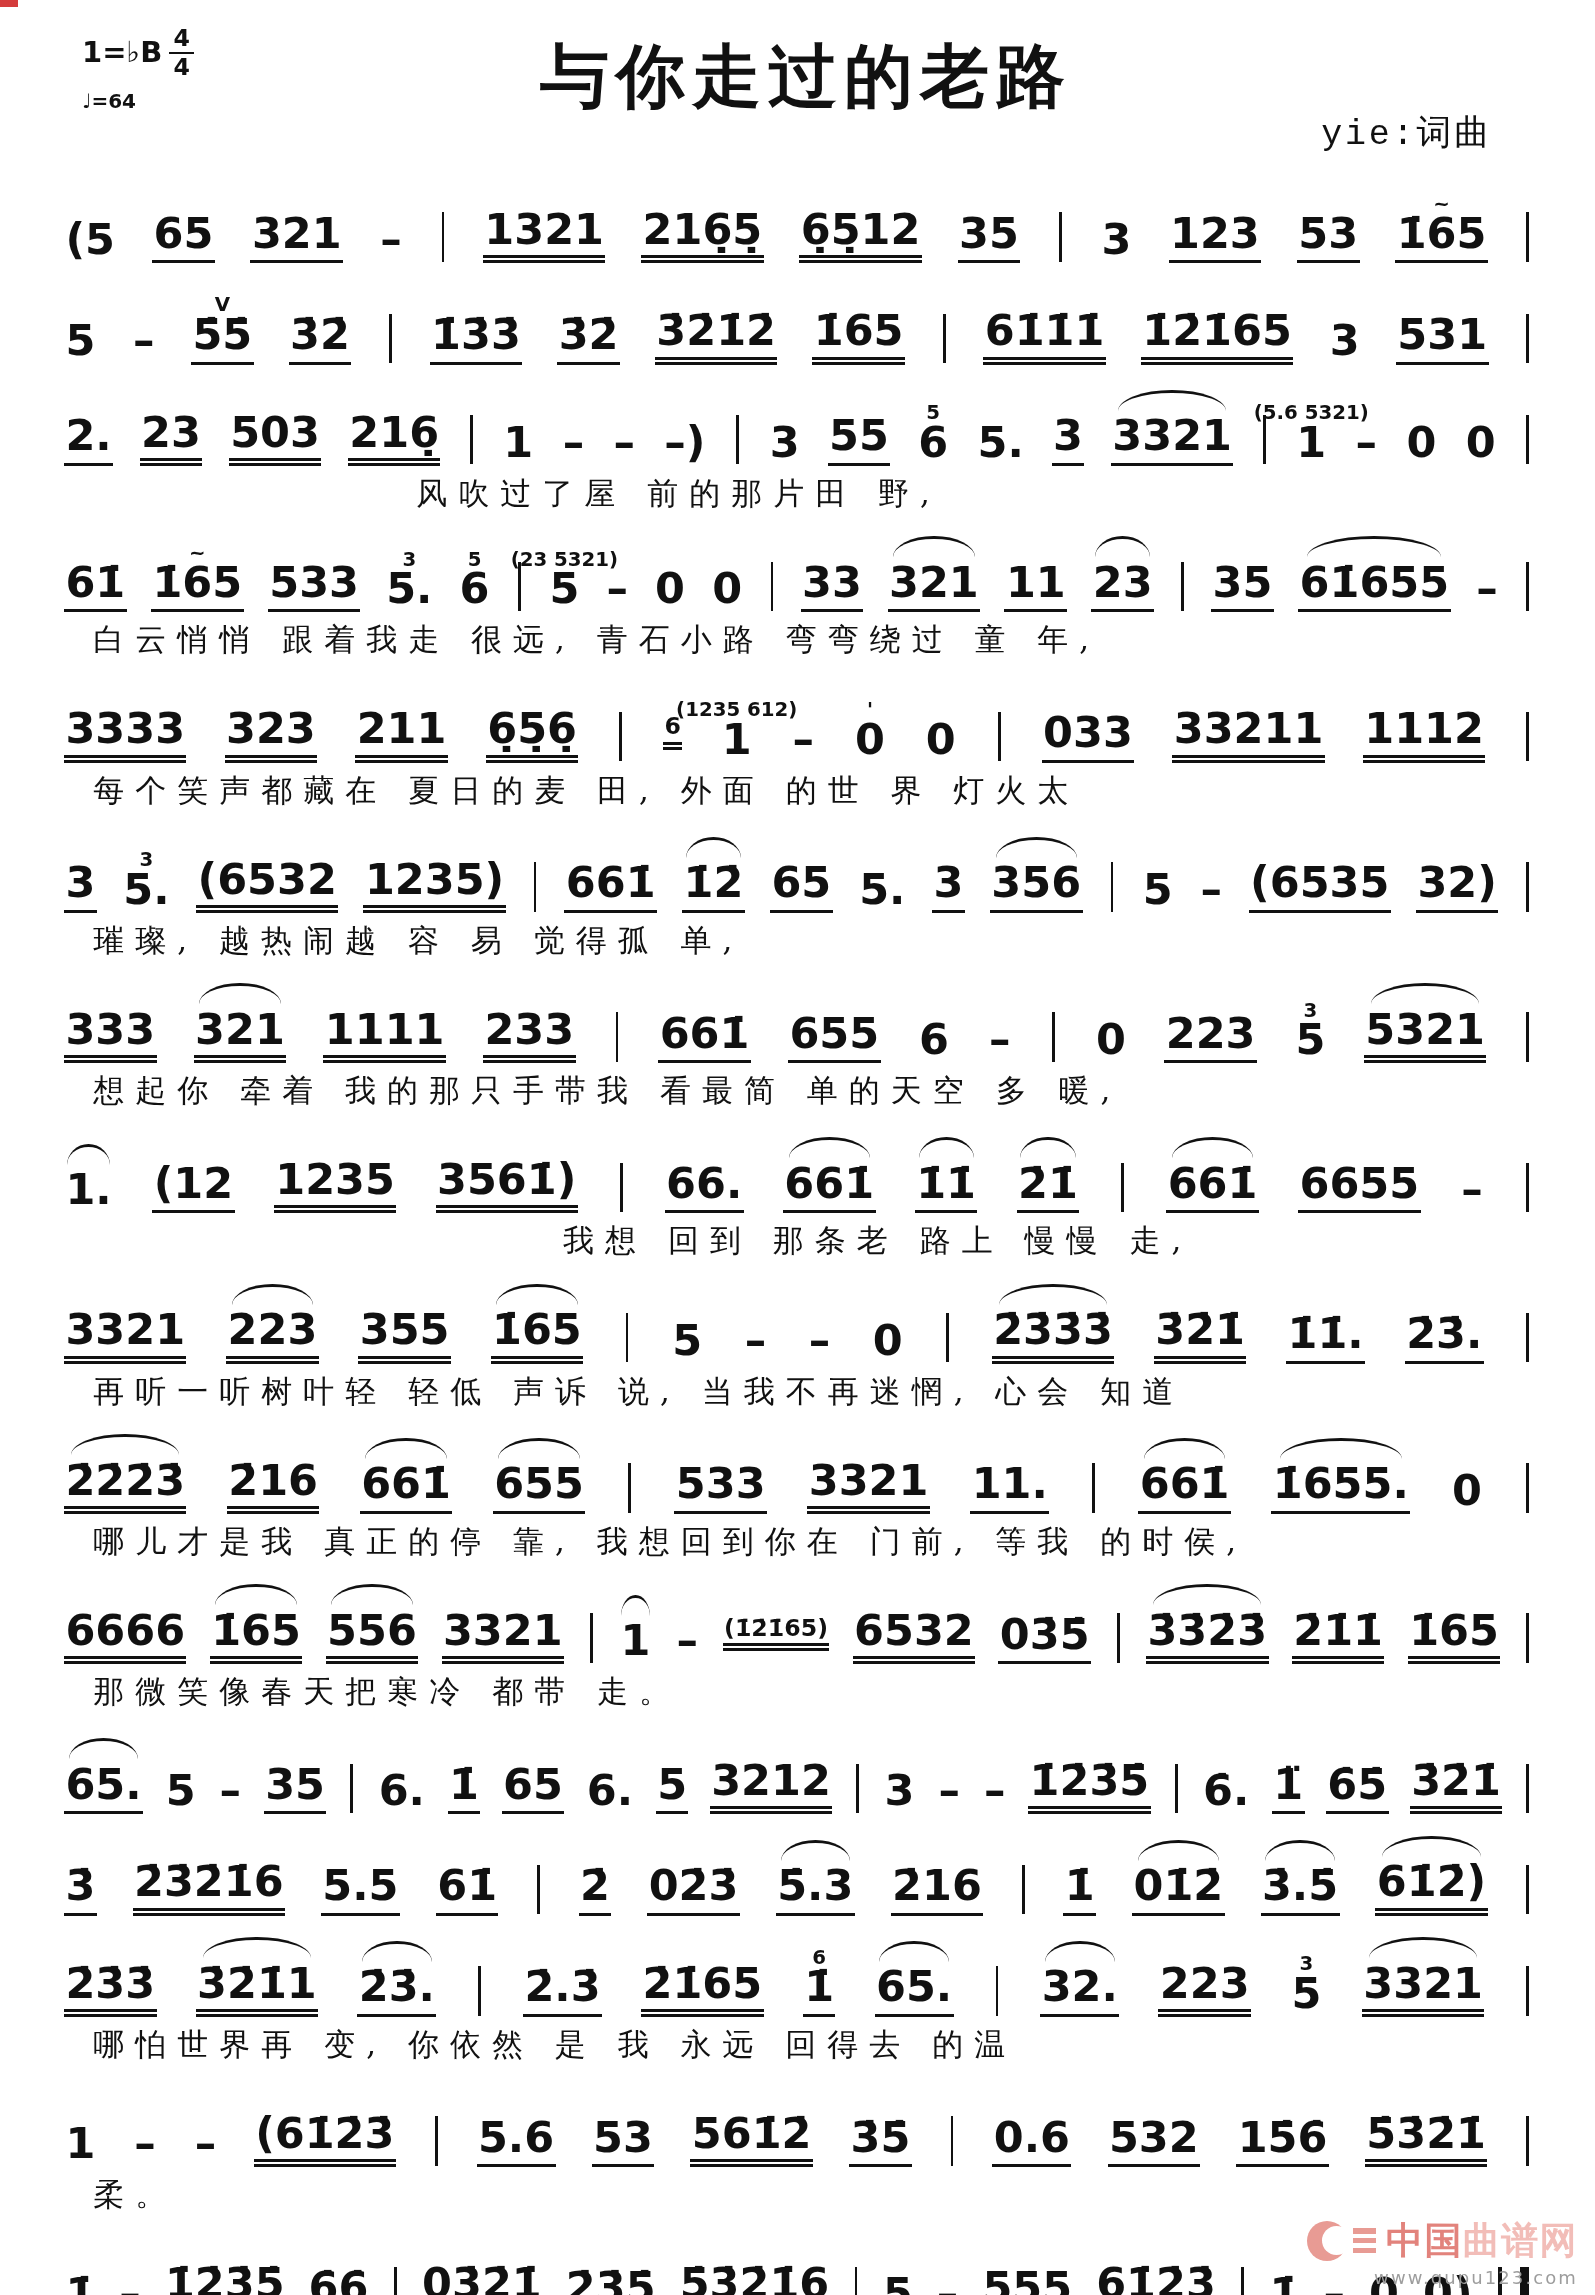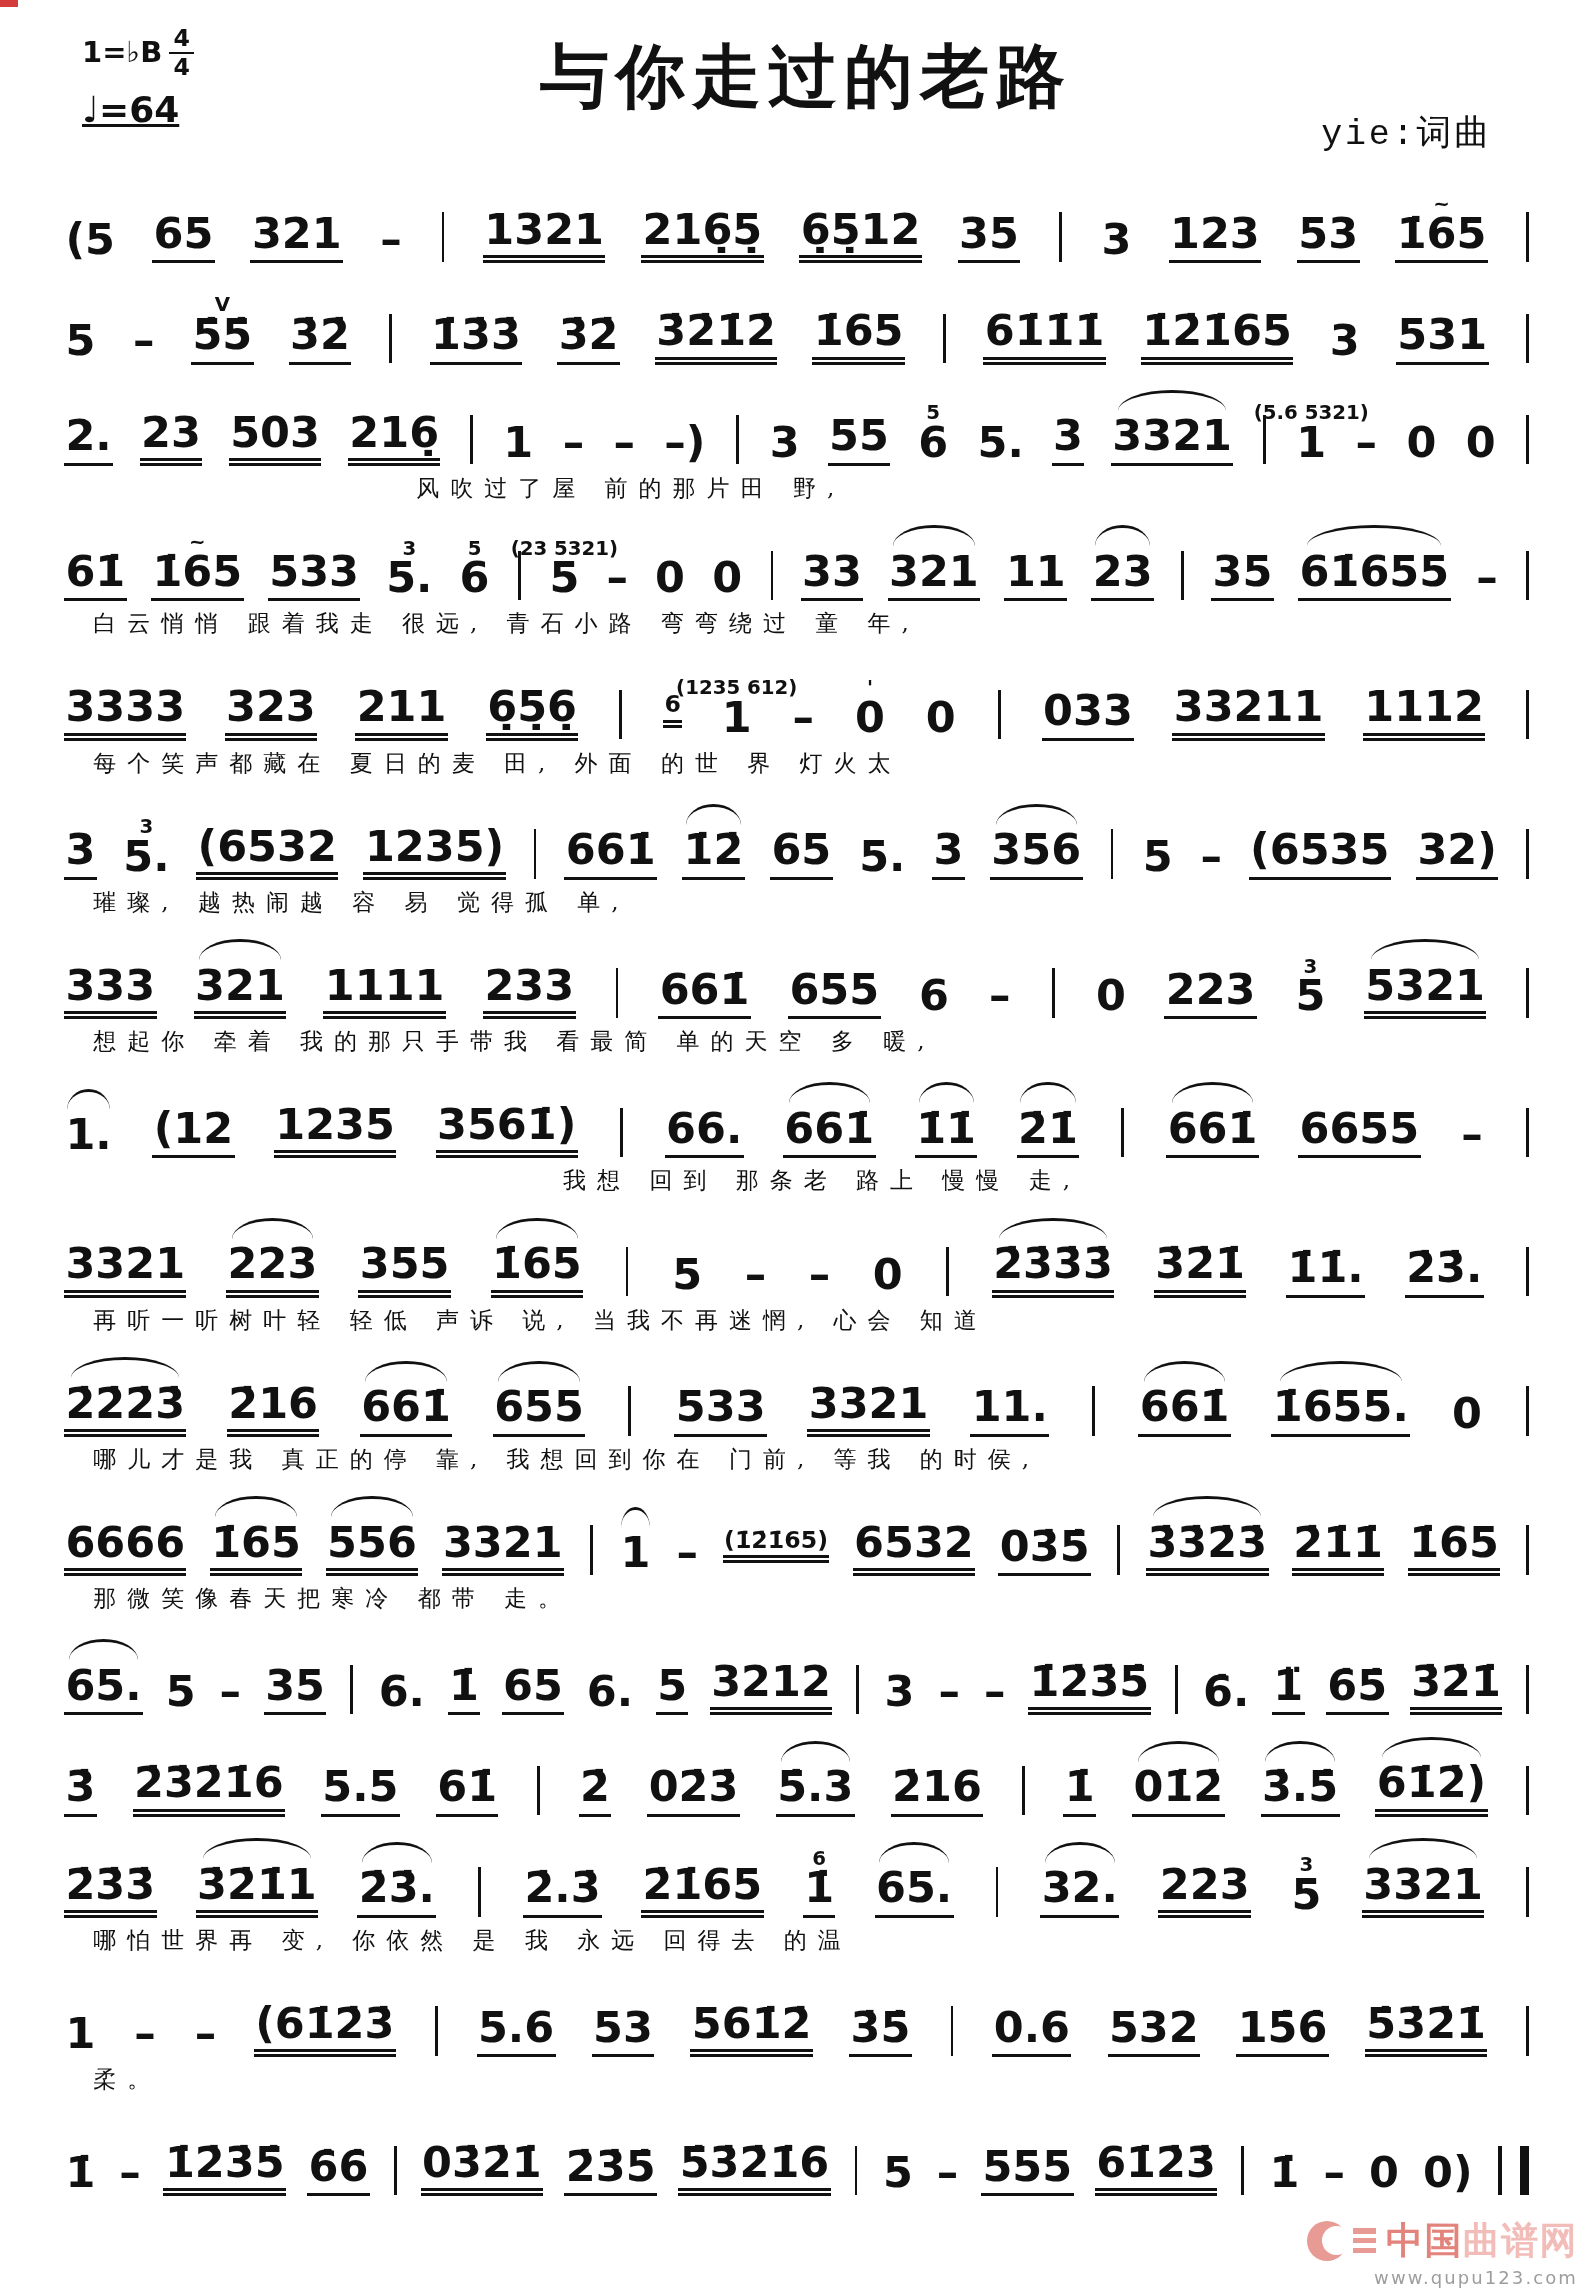--- a/index.html
+++ b/index.html
@@ -5,41 +5,41 @@
   html,body{margin:0;padding:0;background:#e9e9e9;}
   #page{position:relative;width:1596px;height:2295px;background:#ffffff;overflow:hidden;
         font-family:"DejaVu Sans","Liberation Sans",sans-serif;color:#111;}
   #artifact{position:absolute;left:0;top:0;width:18px;height:7px;background:#d43c3c;}
   
   #meta{position:absolute;left:82px;top:26px;font-weight:bold;font-size:29px;line-height:1.1;}
   .keyrow{display:flex;align-items:center;gap:7px;}
   .frac{display:inline-flex;flex-direction:column;align-items:center;font-size:23.6px;line-height:1;}
   .frac b{padding:1.4px 4.2px;}
   .frac b:first-child{border-bottom:2.8px solid #111;}
-  .temporow{margin-top:9.7px;font-size:36px;text-decoration:underline;}
+  .temporow{margin-top:9.7px;font-size:20px;}
   #title{position:absolute;left:16px;right:0;top:30.5px;text-align:center;font-size:69px;font-weight:900;
          letter-spacing:7px;font-family:"DejaVu Serif","Liberation Serif",serif;}
   #credit{position:absolute;right:104px;top:109px;font-size:35px;letter-spacing:2.8px;font-family:Liberation Mono, monospace;}
   
   #score{position:absolute;left:64px;right:64px;top:173px;}
   .line{margin-bottom:11px;}
   .music{display:flex;justify-content:space-between;align-items:flex-end;
          padding-top:32px;font-size:43px;font-weight:bold;line-height:1.12;}
   .g{position:relative;white-space:nowrap;padding:0 1.4px;}
   .u1{border-bottom:3.5px solid #111;padding-bottom:3.5px;}
   .u2{border-bottom:8.3px double #111;padding-bottom:2.1px;}
   .small{font-size:0.55em;transform:translateY(-0.55em);}
   .ann{position:absolute;top:-0.78em;left:50%;transform:translateX(-50%);
        font-size:0.46em;font-style:normal;font-weight:bold;white-space:nowrap;}
   .slur{position:absolute;top:-0.5em;left:6%;width:88%;height:0.42em;
         border-top:3.5px solid #111;border-radius:50% 50% 0 0 / 100% 100% 0 0;}
   .bar{width:2.8px;min-width:2.8px;background:#111;height:1.15em;margin:0 2.8px 1.4px 2.8px;}
   .bar.end{width:18px;min-width:18px;background:transparent;height:1.15em;
            border-left:4.2px solid #111;border-right:9px solid #111;}
-  .lyric{font-size:23px;letter-spacing:11px;margin-top:7px;font-weight:500;
+  .lyric{font-size:31px;letter-spacing:11px;margin-top:7px;font-weight:500;
          font-family:"DejaVu Serif","Liberation Serif",serif;}
   
   #watermark{position:absolute;right:18px;bottom:7px;text-align:right;}
   .wm-row{display:flex;align-items:center;justify-content:flex-start;gap:5.5px;}
   .wm-logo{width:40px;height:40px;position:relative;}
   .wm-logo .c1{position:absolute;left:0;top:0;width:40px;height:40px;border-radius:50%;background:#e89b94;}
   .wm-logo .c2{position:absolute;left:15.2px;top:5.5px;width:29px;height:29px;border-radius:50%;background:#fff;}
   .wm-bars{display:flex;flex-direction:column;gap:4.2px;margin-right:4.2px;}
   .wm-bars i{display:block;width:23.6px;height:5.5px;background:#e89b94;}
   .wm-site b{font-size:37px;color:#e2837c;letter-spacing:1.4px;}

